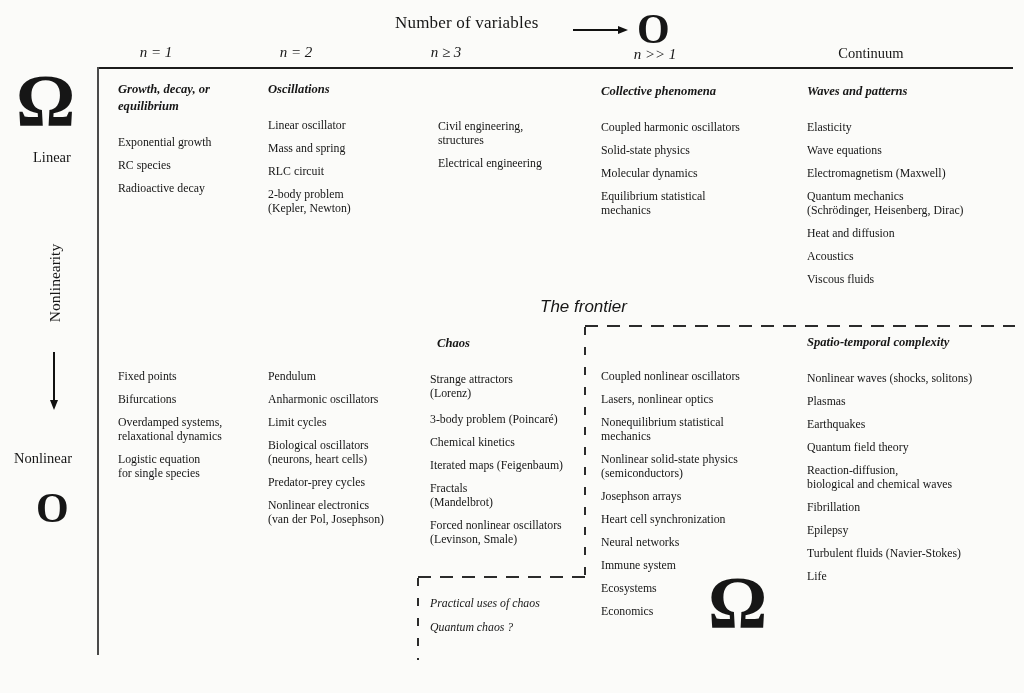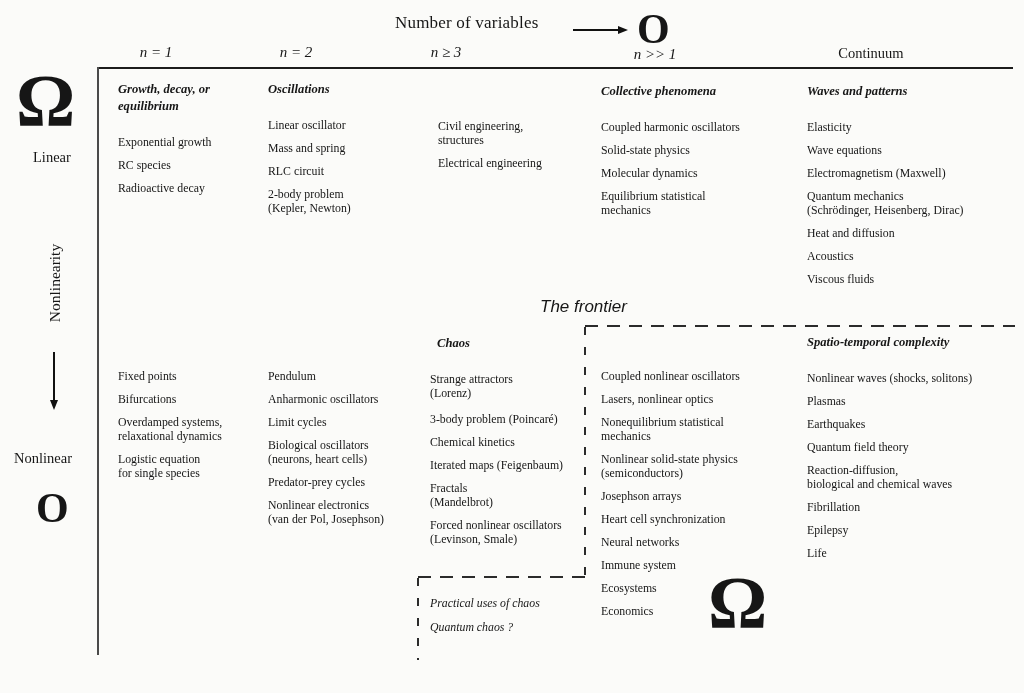--- a/index.html
+++ b/index.html
@@ -157,20 +157,21 @@
   <div class="block" style="left:807px;top:334px;width:215px;">
     <div class="cell-title">Spatio-temporal complexity</div>
     <div class="item">Nonlinear waves (shocks, solitons)</div>
     <div class="item">Plasmas</div>
     <div class="item">Earthquakes</div>
     <div class="item">Quantum field theory</div>
     <div class="item">Reaction-diffusion,
 biological and chemical waves</div>
     <div class="item mt8">Fibrillation</div>
     <div class="item">Epilepsy</div>
+    <div class="item">Turbulent fluids (Navier-Stokes)</div>
     <div class="item">Life</div>
   </div>
 
   <div class="abs dash-h" style="left:418px;top:576px;width:167px;"></div>
   <div class="abs dash-v" style="left:417px;top:578px;height:82px;"></div>
   <div class="block" style="left:430px;top:596px;width:165px;font-style:italic;">
     <div class="item" style="margin-bottom:10px;">Practical uses of chaos</div>
     <div class="item">Quantum chaos ?</div>
   </div>
 

